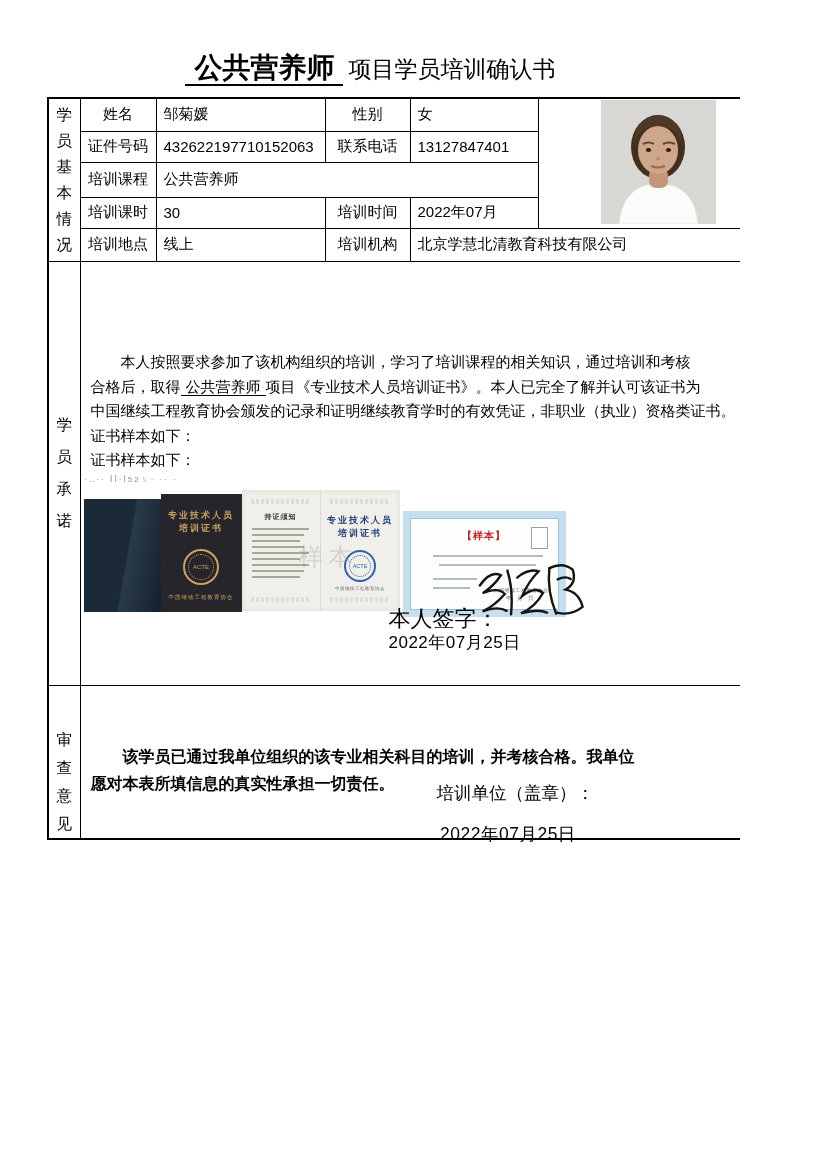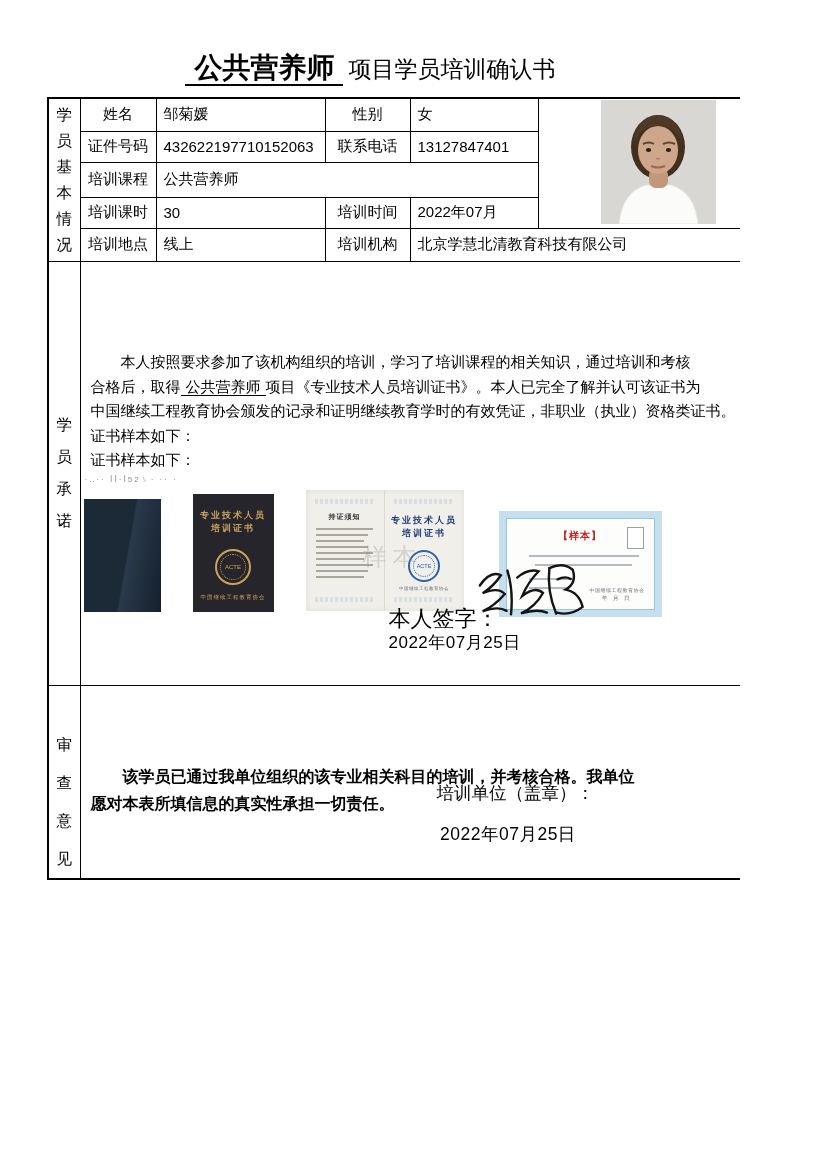--- a/index.html
+++ b/index.html
@@ -18,36 +18,36 @@
   table.main { position:absolute; left:47px; top:97px; width:732px; border-collapse:collapse; table-layout:fixed; }
   table.main, table.main td, table.main th { border:1.5px solid #000; }
   table.main { border-width:2px;padding-left:40px; }
   table.main td, table.main th { font-size:15px; font-weight:400; vertical-align:middle; overflow:hidden; }
   td.lbl { text-align:center; }
   td.val { text-align:left; padding-left:7px; }
   th.sect { text-align:center; vertical-align:middle; }
   .vert { display:inline-block; width:1.1em; word-break:break-all; text-align:center; font-size:15.5px; }
   .vert.basic  { line-height:26px; }
   .vert.promise{ line-height:32px; }
-  .vert.review { line-height:38px;margin-top:40px; }
+  .vert.review { line-height:28px;margin-top:40px; }
 
   
   td.photo-cell { text-align:center; vertical-align:middle; }
   .photo { display:inline-block; width:115px; height:124px; }
 
   
   td.promise-cell, td.review-cell { vertical-align:top; position:relative; padding:0; }
   .promise-text { padding:21px 8px 0 10px; font-size:15px; line-height:24.5px; }
   .promise-text p { margin:0; }
   .indent { text-indent:2em; }
   .u-inline { border-bottom:1.2px solid #000; padding:0 5px; }
   .faint-line { margin:1px 11px 0 4px; height:11px; color:#8f8f8f; font-size:8px; letter-spacing:2px; filter:blur(0.4px); overflow:hidden; }
 
   
-  .certs { display:flex; align-items:flex-start; margin:2px 0 0 3px;gap:32px; }
+  .certs { display:flex; align-items:flex-start; margin:2px 0 0 3px; }
   .cert1 { width:77px; height:113px; margin-top:12px;
            background:linear-gradient(100deg,#1c2937 54%,#2a3a4c 56%,#141f2b 100%); }
   .cert2 { width:81px; height:118px; margin-top:7px; background:#25252b; color:#c9a35f; text-align:center; position:relative; }
   .cert2 .ct { margin-top:15px; font-size:9px; letter-spacing:2px; font-weight:700; line-height:13px; }
   .cert2 .seal { margin:14px auto 0; width:36px; height:36px; border:2px solid #c9a35f; border-radius:50%;
                  display:flex; align-items:center; justify-content:center; }
   .cert2 .seal-in { width:26px; height:26px; border:1px dotted #c9a35f; border-radius:50%;
                  display:flex; align-items:center; justify-content:center; font-size:6px; letter-spacing:0; }
   .cert2 .cf { position:absolute; bottom:11px; width:100%; font-size:5.5px; letter-spacing:1px; }
   .cert3 { width:158px; height:121px; margin-top:3px; background:#f1efe9; display:flex; position:relative;

